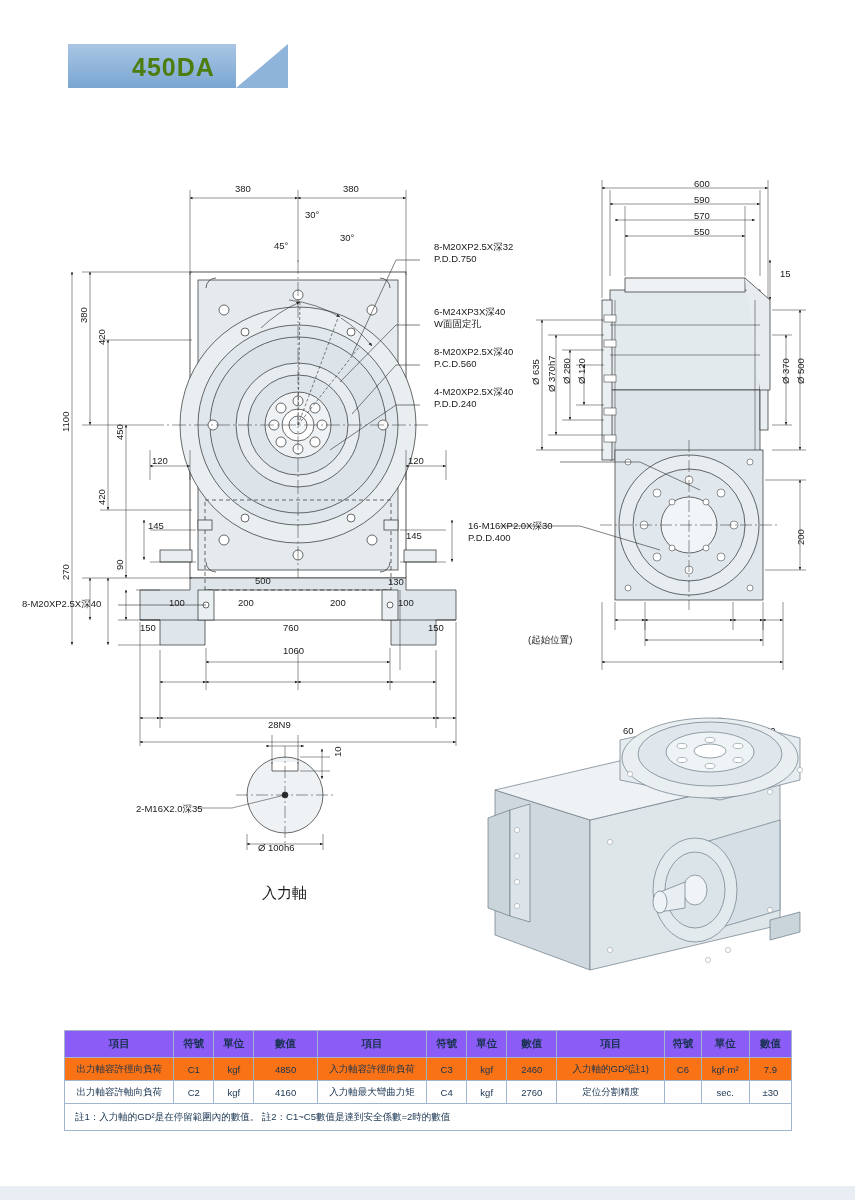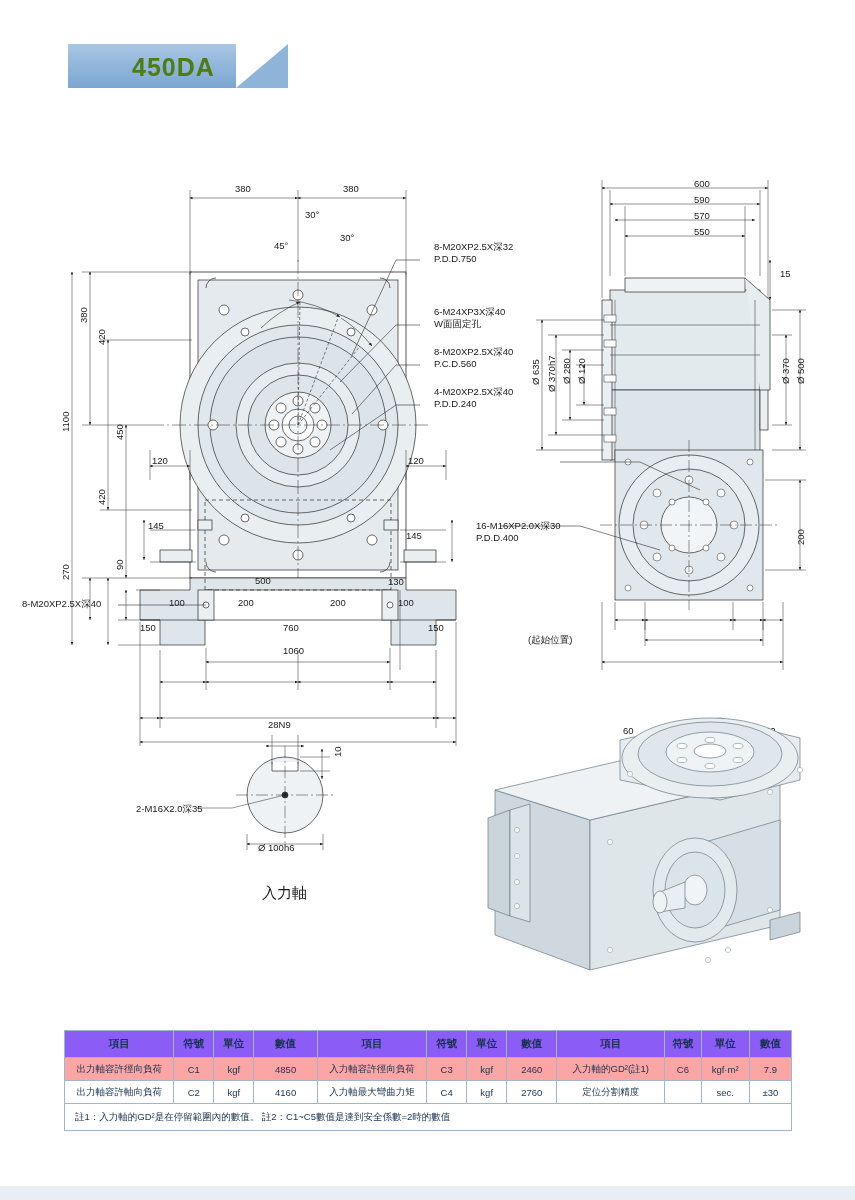--- a/index.html
+++ b/index.html
@@ -78,21 +78,21 @@
     height: 16px;
     color: #16324f;
   }
   .spec-table thead th {
     background: #8b5cf6;
     font-weight: bold;
     font-size: 10.5px;
     height: 20px;
   }
   .spec-table tbody tr.alt td {
-    background: #fca5a5;
+    background: #f97316;
   }
   .spec-table tbody tr td {
     background: #ffffff;
   }
   .spec-table .note-row td {
     background: #ffffff;
     text-align: left;
     padding-left: 10px;
     height: 20px;
     font-size: 9.5px;
@@ -478,21 +478,21 @@
   <div class="lbl" style="left:795px; top:384px; transform:rotate(-90deg); transform-origin:left top;">Ø 500</div>
   <div class="lbl" style="left:795px; top:545px; transform:rotate(-90deg); transform-origin:left top;">200</div>
   <div class="lbl" style="left:623px; top:725px;">60</div>
   <div class="lbl" style="left:678px; top:725px;">350</div>
   <div class="lbl" style="left:740px; top:725px;">60</div>
   <div class="lbl" style="left:765px; top:725px;">40</div>
   <div class="lbl" style="left:694px; top:745px;">285</div>
   <div class="lbl" style="left:678px; top:768px;">550</div>
 
   <div class="lbl cjk" style="left:528px; top:634px;">(起始位置)</div>
-  <div class="lbl cjk" style="left:468px; top:520px; white-space:pre-line;margin-left:8px;"><span>16-M16XP2.0X深30
+  <div class="lbl cjk" style="left:468px; top:520px; white-space:pre-line;"><span>16-M16XP2.0X深30
 P.D.D.400</span></div>
 
   <div class="lbl" style="left:268px; top:719px;text-align:center;">28N9</div>
   <div class="lbl" style="left:332px; top:757px; transform:rotate(-90deg); transform-origin:left top;">10</div>
   <div class="lbl" style="left:258px; top:842px;">Ø 100h6</div>
   <div class="lbl cjk" style="left:136px; top:803px;">2-M16X2.0深35</div>
   <div class="lbl cjk center" style="left:262px; top:884px; font-size:15px;">入力軸</div>
 
   <svg class="dwg" style="left:470px; top:670px;" width="370" height="310" viewBox="0 0 370 310">
     <g stroke="#6a7a85" stroke-width="0.7">

